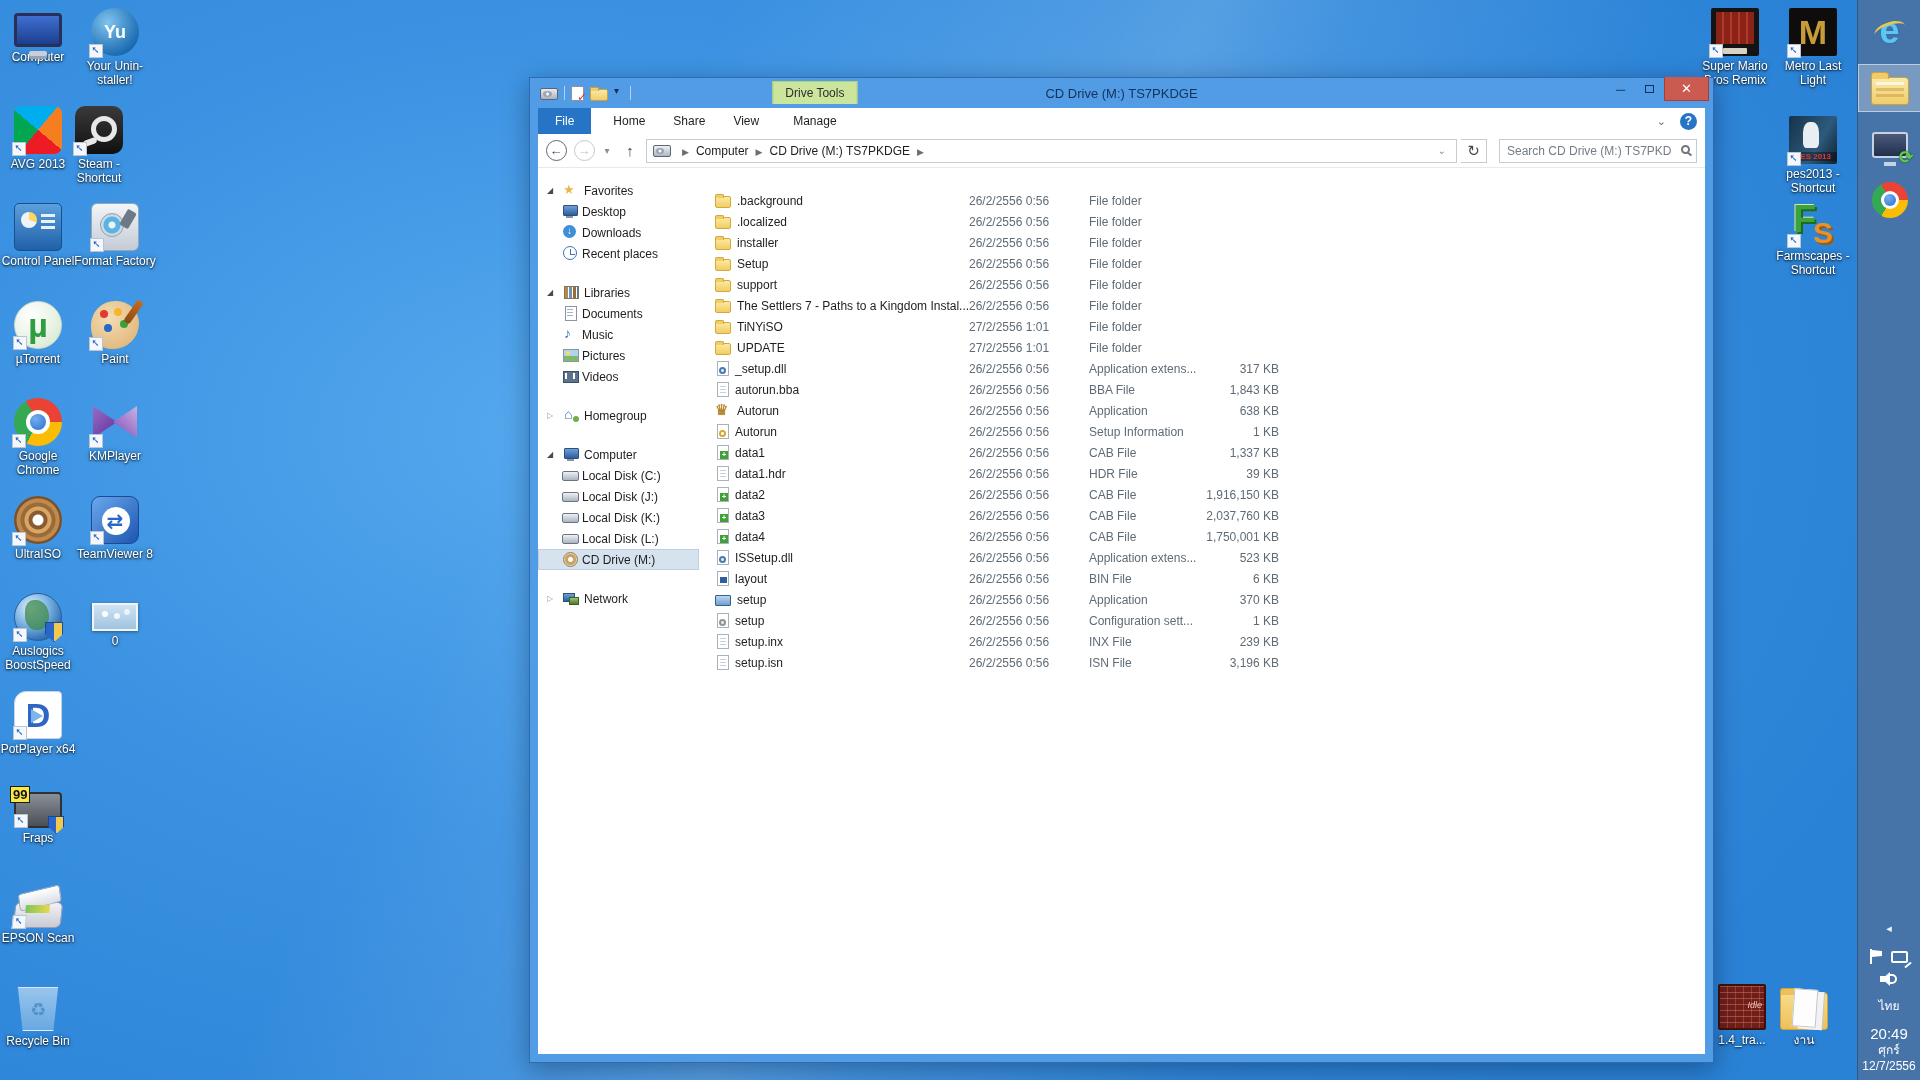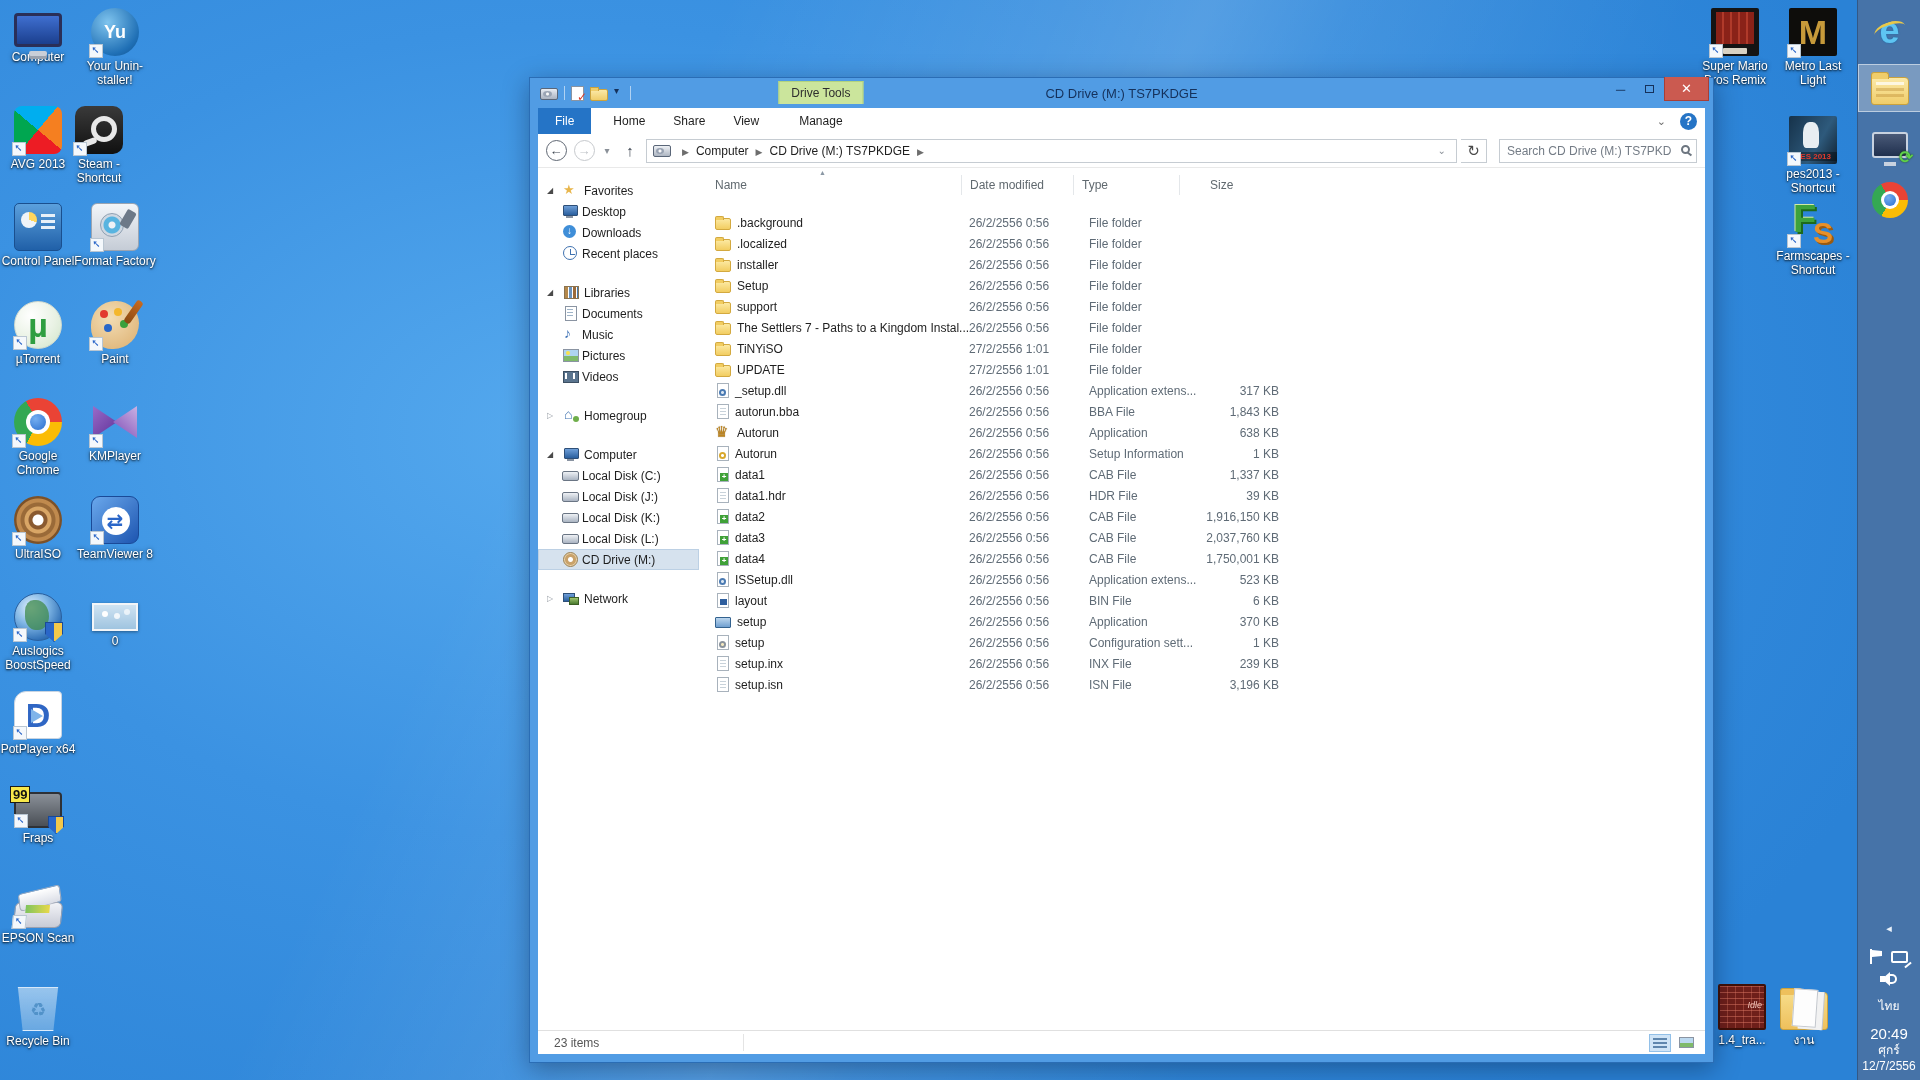--- a/index.html
+++ b/index.html
@@ -146,21 +146,21 @@
   .title { position:absolute; left:0; right:0; text-align:center; color:#15315b; font-size:13px; pointer-events:none; }
   .wctl { position:absolute; right:-4px; top:-1px; display:flex; }
   .wbtn { width:29px; height:24px; display:flex; align-items:center; justify-content:center; color:#15315b; font-size:13px; cursor:pointer; }
   .wbtn.close { width:45px; background:#cb5a50; color:#fff; border:1px solid #a83e36; border-top:none; }
   .max-glyph { width:9px; height:8px; border:1px solid #15315b; display:inline-block; }
   .inner { background:#fff; height:calc(100% - 30px); display:flex; flex-direction:column; }
 
   .tabrow { position:relative; height:26px; display:flex; align-items:stretch; background:#fff; font-size:12px; }
   .tab { display:flex; align-items:center; padding:0 14px; color:#1e1e1e; cursor:pointer; }
   .tab.file { background:#2574c6; color:#fff; padding:0 17px; margin-right:8px; }
-  .tabwrap { position:relative; display:flex; margin-left:12px; }
+  .tabwrap { position:relative; display:flex; margin-left:6px; }
   .ctx-label { position:absolute; top:-27px; left:50%; transform:translateX(-50%); background:#cbe59c; color:#2e2e2e;
     font-size:12px; padding:4px 12px; white-space:nowrap; border:1px solid #b2d37e; border-bottom:none; cursor:default; }
   .tab-right { position:absolute; right:8px; top:0; height:26px; display:flex; align-items:center; gap:14px; }
   .rib-chev { color:#6d6d6d; font-size:11px; cursor:pointer; }
   .help-btn { width:17px; height:17px; border-radius:50%; background:#2574c6; color:#fff; font-size:12px; font-weight:bold;
     display:flex; align-items:center; justify-content:center; cursor:pointer; }
 
   .addrrow { height:34px; display:flex; align-items:center; padding:0 8px 0 6px; gap:4px; border-bottom:1px solid #e9e9e9; }
   .navbtn { width:24px; height:24px; display:flex; align-items:center; justify-content:center; font-size:13px; cursor:pointer; flex:none; }
   .circ { width:21px; height:21px; border-radius:50%; border:1px solid #5f6773; color:#3f4752; display:flex; align-items:center; justify-content:center; }
@@ -526,27 +526,20 @@
           </div>
           <div class="nav-section">
             <div class="nav-head">
               <span class="nav-exp col">▷</span>
               <span class="nicon ni-network"></span>
               <span class="nlabel">Network</span>
             </div>
           </div>
         </div>
       <div class="filelist">
-        <div class="fheader" id="fheader">
-          <span class="sortmark">▲</span>
-        <div class="fh fh-name">Name</div>
-            <div class="fh fh-date">Date modified</div>
-            <div class="fh fh-type">Type</div>
-            <div class="fh fh-size">Size</div>
-          </div>
         <div class="frows" id="frows">
             <div class="frow">
               <div class="fc-name">
                 <span class="fi fi-folder"></span>
                 <span>.background</span>
               </div>
               <div class="fc-date">26/2/2556 0:56</div>
               <div class="fc-type">File folder</div>
               <div class="fc-size"></div>
             </div>
@@ -742,32 +735,20 @@
             <div class="frow">
               <div class="fc-name">
                 <span class="fi fi-page"></span>
                 <span>setup.isn</span>
               </div>
               <div class="fc-date">26/2/2556 0:56</div>
               <div class="fc-type">ISN File</div>
               <div class="fc-size">3,196 KB</div>
             </div>
           </div>
-      </div>
-    </div>
-    <div class="statusbar">
-      <span>23 items</span>
-      <span class="st-sep"></span>
-      <div class="st-views">
-        <span class="vbtn active">
-            <span class="v-details"></span>
-          </span>
-        <span class="vbtn">
-            <span class="v-thumbs"></span>
-          </span>
       </div>
     </div>
   </div>
 </div>
 
 <div class="taskbar" id="taskbar">
   <div class="tbtn">
       <span class="ti ti-internet-explorer"></span>
     </div>
     <div class="tbtn active">

